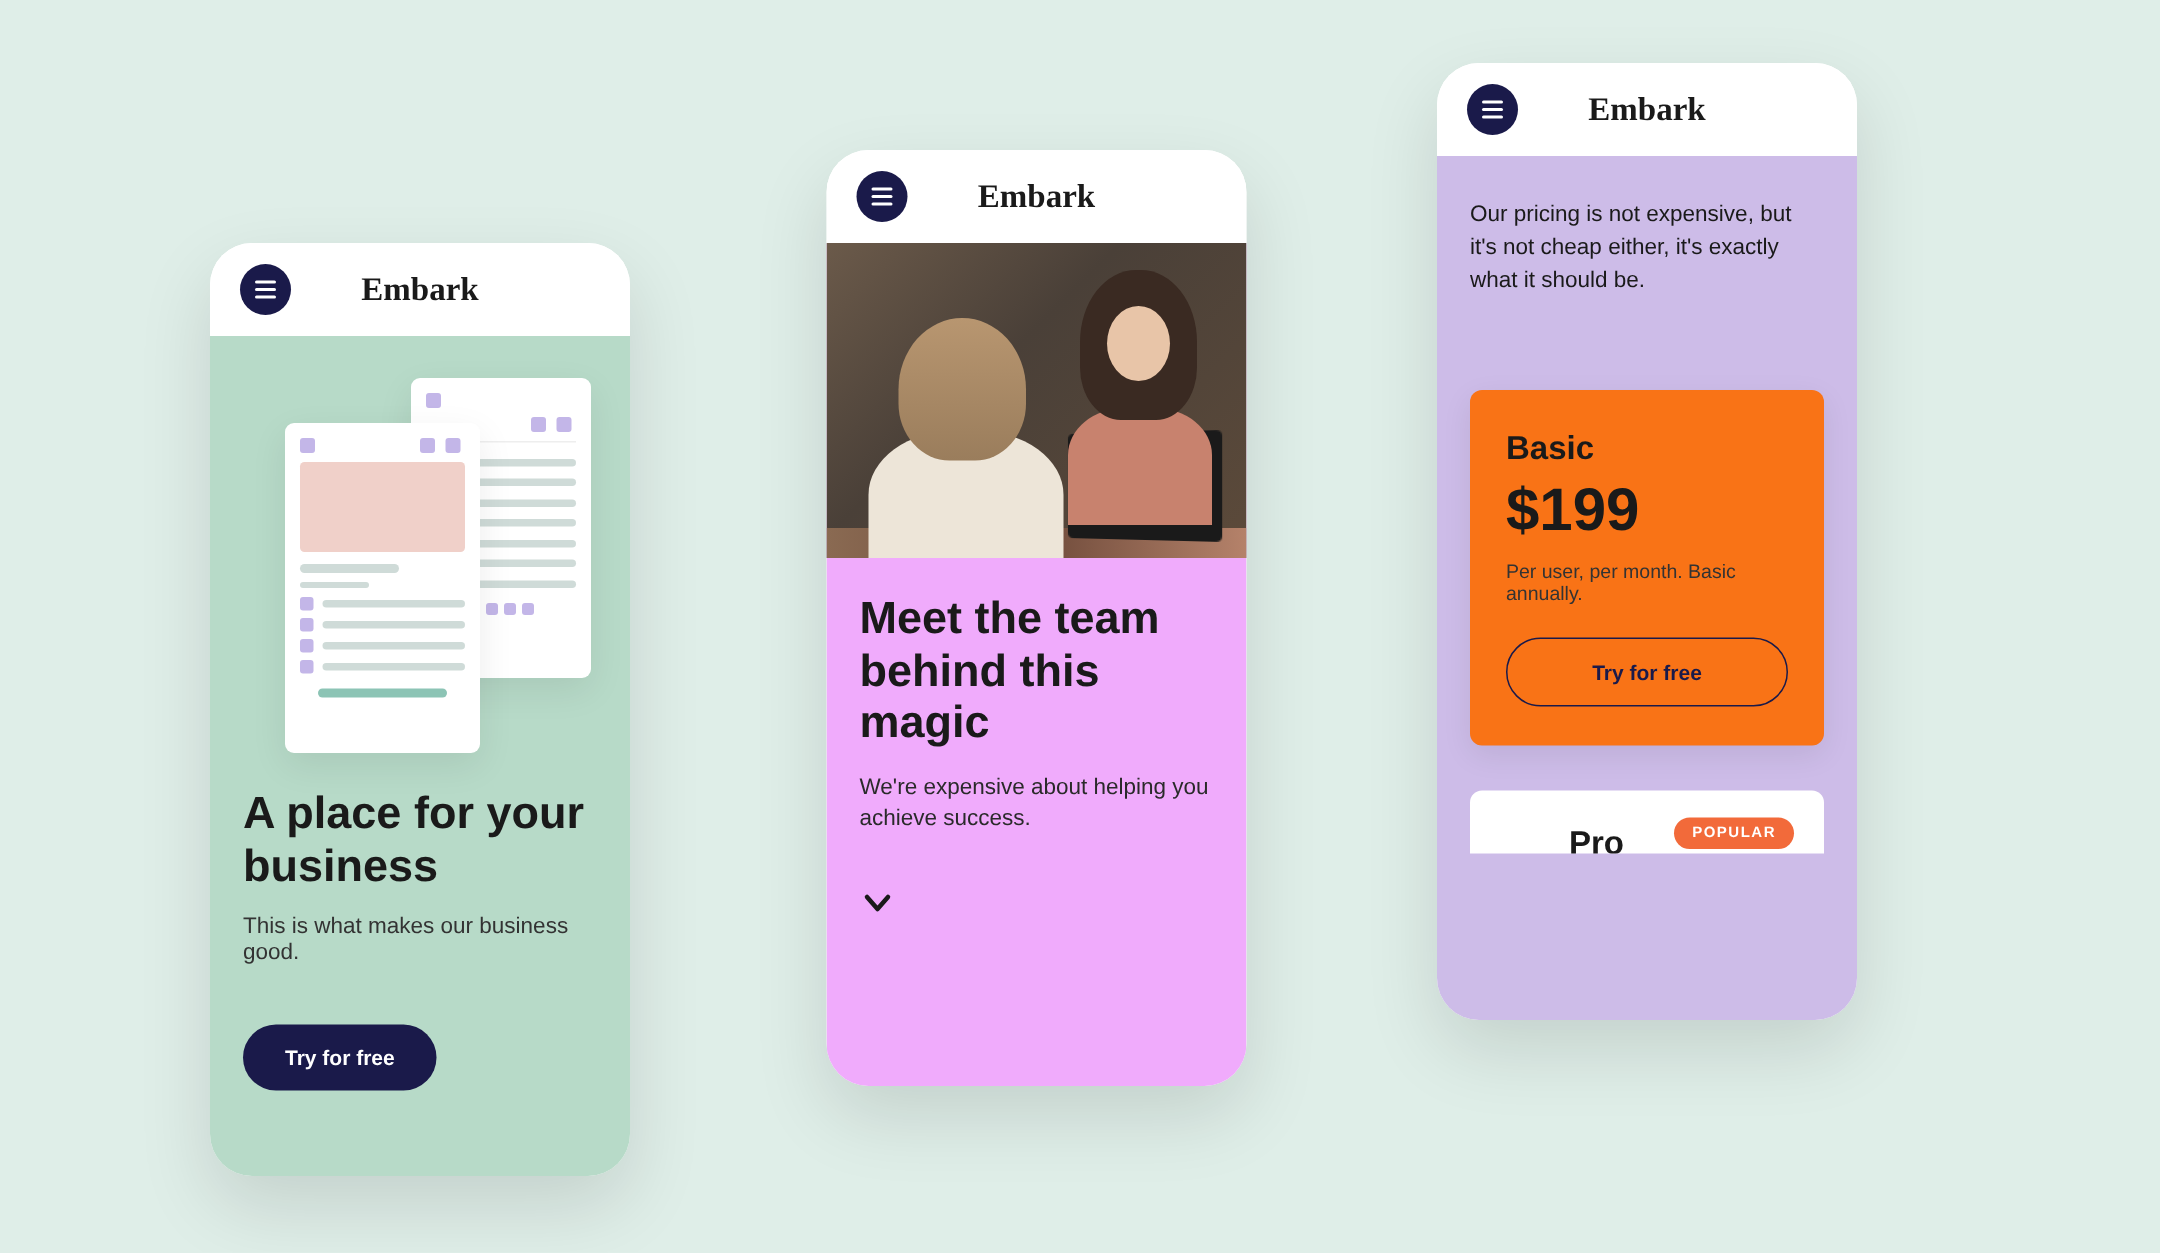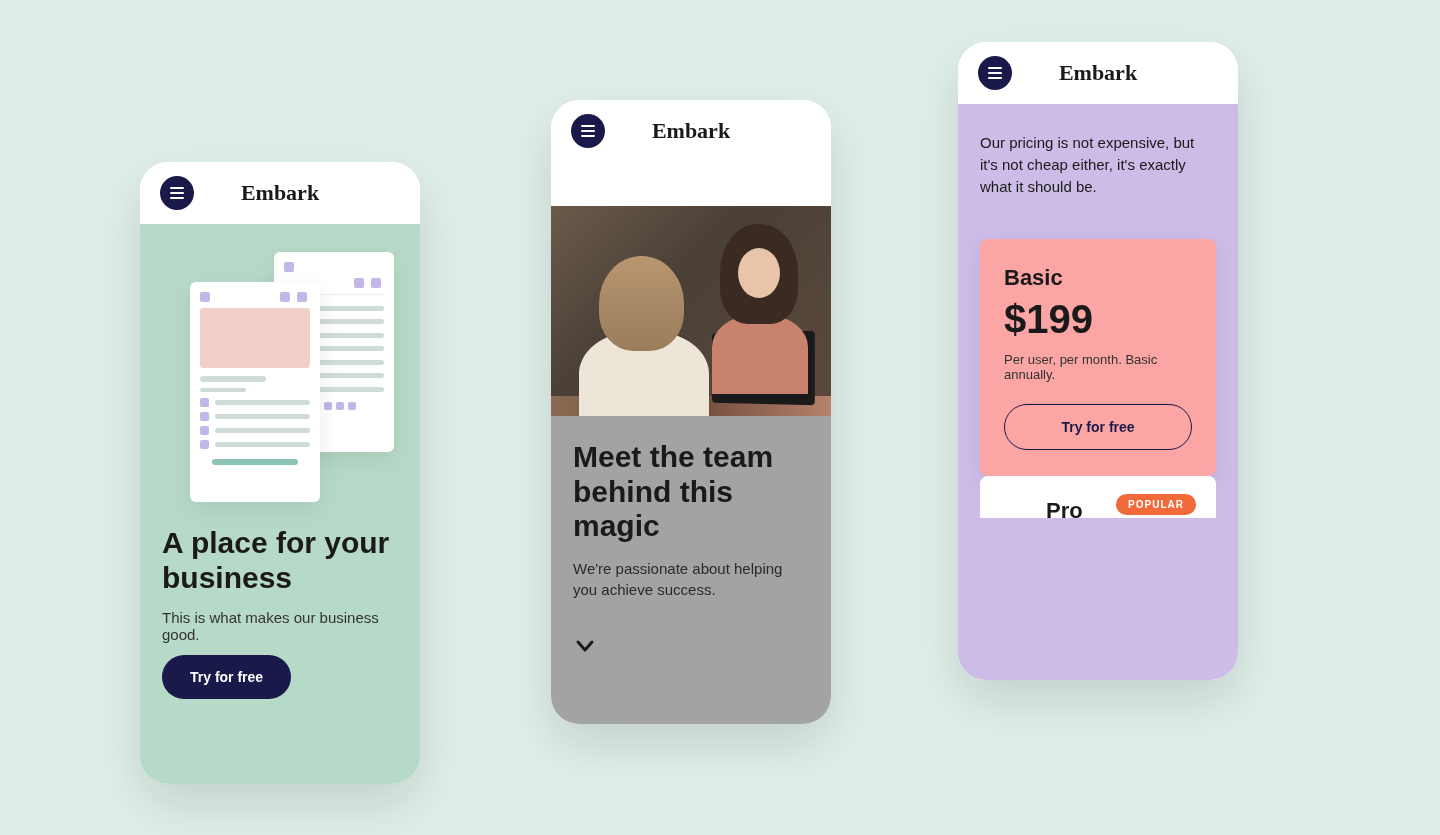--- a/index.html
+++ b/index.html
@@ -109,40 +109,39 @@
 .p1-title {
   font-size: 30px;
   font-weight: 800;
   color: #1a1a1a;
   line-height: 1.15;
   margin-bottom: 14px;
 }
 .p1-sub {
   font-size: 15px;
   color: #333;
-  margin-bottom: 12px;
+  margin-bottom: 40px;
 }
 .cta-btn {
   display: inline-block;
   background: #1a1a4a;
   color: #fff;
   font-weight: 700;
   font-size: 14px;
   padding: 14px 28px;
   border-radius: 30px;
   cursor: pointer;
 }
 
 
 .phone-2 { left: 551px; top: 100px; height: 624px; }
 .p2-body {
-  background: #a3a3a3;
+  background: #f0abfc;
   height: calc(100% - 62px);
   padding-bottom: 24px;
-  margin-top: 44px;
 }
 .photo {
   width: 100%;
   height: 210px;
   background: linear-gradient(135deg, #6b5a4a 0%, #4a4038 40%, #5c4a3a 100%);
   position: relative;
   overflow: hidden;
 }
 .person-left {
   position: absolute;
@@ -261,28 +260,28 @@
 .p3-title {
   font-size: 36px;
   font-weight: 800;
   color: #1a1a1a;
   margin-bottom: 12px;
 }
 .p3-sub {
   font-size: 15px;
   color: #1a1a1a;
   line-height: 1.45;
-  margin-bottom: 42px;
+  margin-bottom: 63px;
 }
 .price-card {
-  background: #fca5a5;
+  background: #f97316;
   border-radius: 8px;
   padding: 26px 24px;
   box-shadow: 0 6px 20px rgba(0,0,0,0.08);
-  margin-bottom: 0;
+  margin-bottom: 30px;
 }
 .plan-name {
   font-size: 22px;
   font-weight: 800;
   color: #1a1a1a;
   margin-bottom: 6px;
 }
 .plan-price {
   font-size: 40px;
   font-weight: 800;
@@ -442,21 +441,21 @@
       </div>
       <div class="laptop"></div>
       <div class="person-right">
         <div class="body2"></div>
         <div class="hair2"></div>
         <div class="face"></div>
       </div>
     </div>
     <div class="p2-content">
       <h1 class="p2-title">Meet the team behind this magic</h1>
-      <p class="p2-sub">We're passionate about helping you achieve success.</p>
+      <p class="p2-sub">We're expensive about helping you achieve success.</p>
       <div class="chevron">
         <svg viewBox="0 0 24 24">
           <path d="M5 8 L12 16 L19 8" stroke="#1a1a1a" stroke-width="3" fill="none" stroke-linecap="round" stroke-linejoin="round"></path>
         </svg>
       </div>
     </div>
   </div>
 </div>
 
 <div class="phone phone-3">

